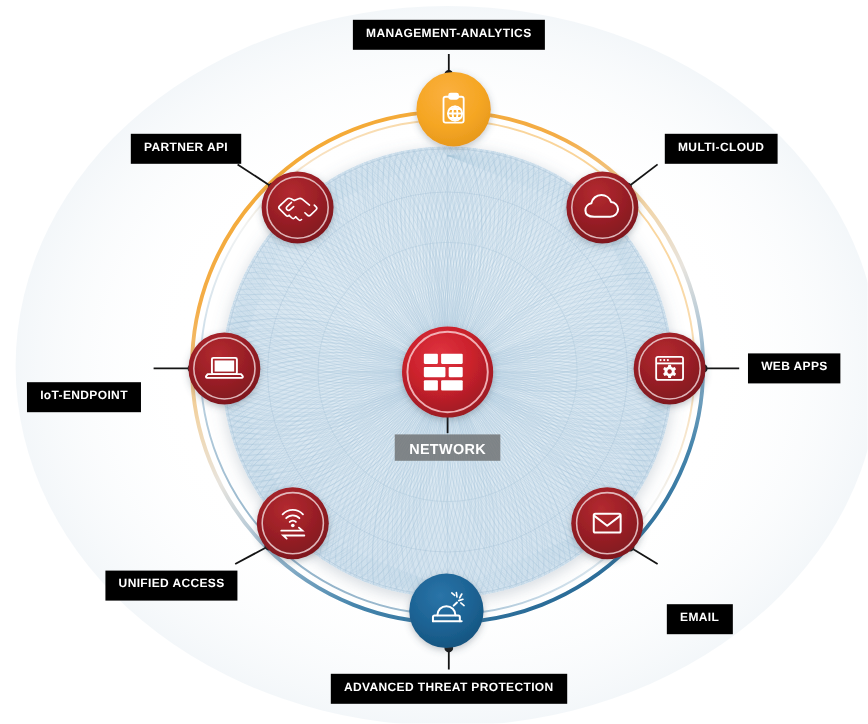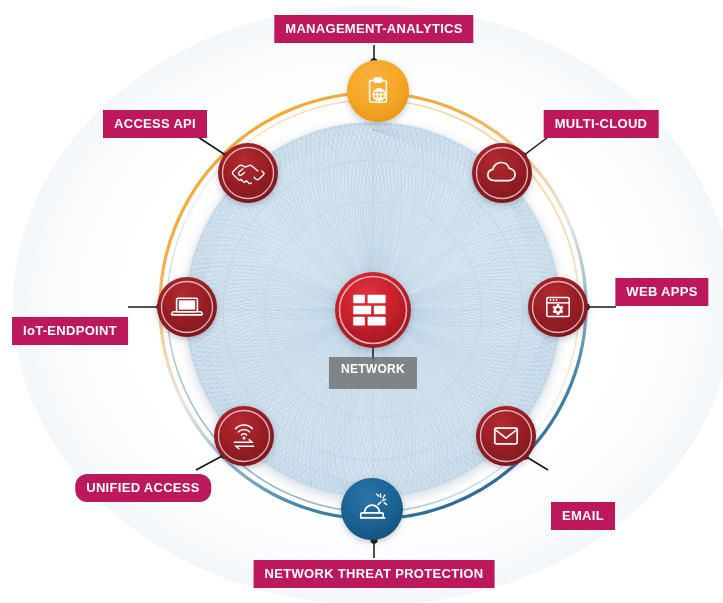--- a/index.html
+++ b/index.html
@@ -18,38 +18,38 @@
     width: 723px; height: 603px;
   }
   svg.layer {
     position: absolute;
     left: 0; top: 0;
     width: 723px; height: 603px;
     display: block;
   }
   .label {
     position: absolute;
-    background: #be185d;
+    background: #000000;
     color: #ffffff;
     font-family: "Liberation Sans", sans-serif;
-    font-size: 13px;
+    font-size: 10px;
     font-weight: bold;
     letter-spacing: 0.3px;
     line-height: 1;
     padding: 7px 11px 8px 11px;
     white-space: nowrap;
     box-sizing: border-box;
     transform: translate(-50%, -50%);
     text-align: center;
     user-select: none;
   }
   .label.center-label {
     background: rgba(110,112,114,0.82);
     font-size: 12px;
-    padding: 6px 12px 14px 12px;
+    padding: 6px 12px 4px 12px;
   }
   .node-hit {
     position: absolute;
     border-radius: 50%;
     transform: translate(-50%, -50%);
     cursor: pointer;
   }
 </style>
 </head>
 <body>
@@ -507,27 +507,27 @@
         </g>
       </g>
           </g>
         </g>
       </g>
   </svg>
 
   <div id="labels">
       <div class="label center-label" style="left: 373px; top: 373px;">NETWORK</div>
       <div class="label" style="left: 374px; top: 29px;">MANAGEMENT-ANALYTICS</div>
-      <div class="label" style="left: 155px; top: 124px;">ACCESS API</div>
+      <div class="label" style="left: 155px; top: 124px;">PARTNER API</div>
       <div class="label" style="left: 601px; top: 124px; text-align: center;">MULTI-CLOUD</div>
       <div class="label" style="left: 70px; top: 307px; margin-top: 24px;">IoT-ENDPOINT</div>
-      <div class="label" style="left: 662px; top: 292px;">WEB APPS</div>
-      <div class="label" style="left: 143px; top: 488px; border-radius: 12px;">UNIFIED ACCESS</div>
+      <div class="label" style="left: 662px; top: 307px;">WEB APPS</div>
+      <div class="label" style="left: 143px; top: 488px;">UNIFIED ACCESS</div>
       <div class="label" style="left: 583px; top: 488px; margin-top: 28px;">EMAIL</div>
-      <div class="label" style="left: 374px; top: 574px;">NETWORK THREAT PROTECTION</div>
+      <div class="label" style="left: 374px; top: 574px;">ADVANCED THREAT PROTECTION</div>
     </div>
 
   <div id="hits">
       <div class="node-hit" style="left: 373px; top: 310px; width: 76px; height: 76px;"></div>
       <div class="node-hit" style="left: 378px; top: 91px; width: 62px; height: 62px;"></div>
       <div class="node-hit" style="left: 248px; top: 173px; width: 60px; height: 60px;"></div>
       <div class="node-hit" style="left: 502px; top: 173px; width: 60px; height: 60px;"></div>
       <div class="node-hit" style="left: 187px; top: 307px; width: 60px; height: 60px;"></div>
       <div class="node-hit" style="left: 558px; top: 307px; width: 60px; height: 60px;"></div>
       <div class="node-hit" style="left: 244px; top: 436px; width: 60px; height: 60px;"></div>

